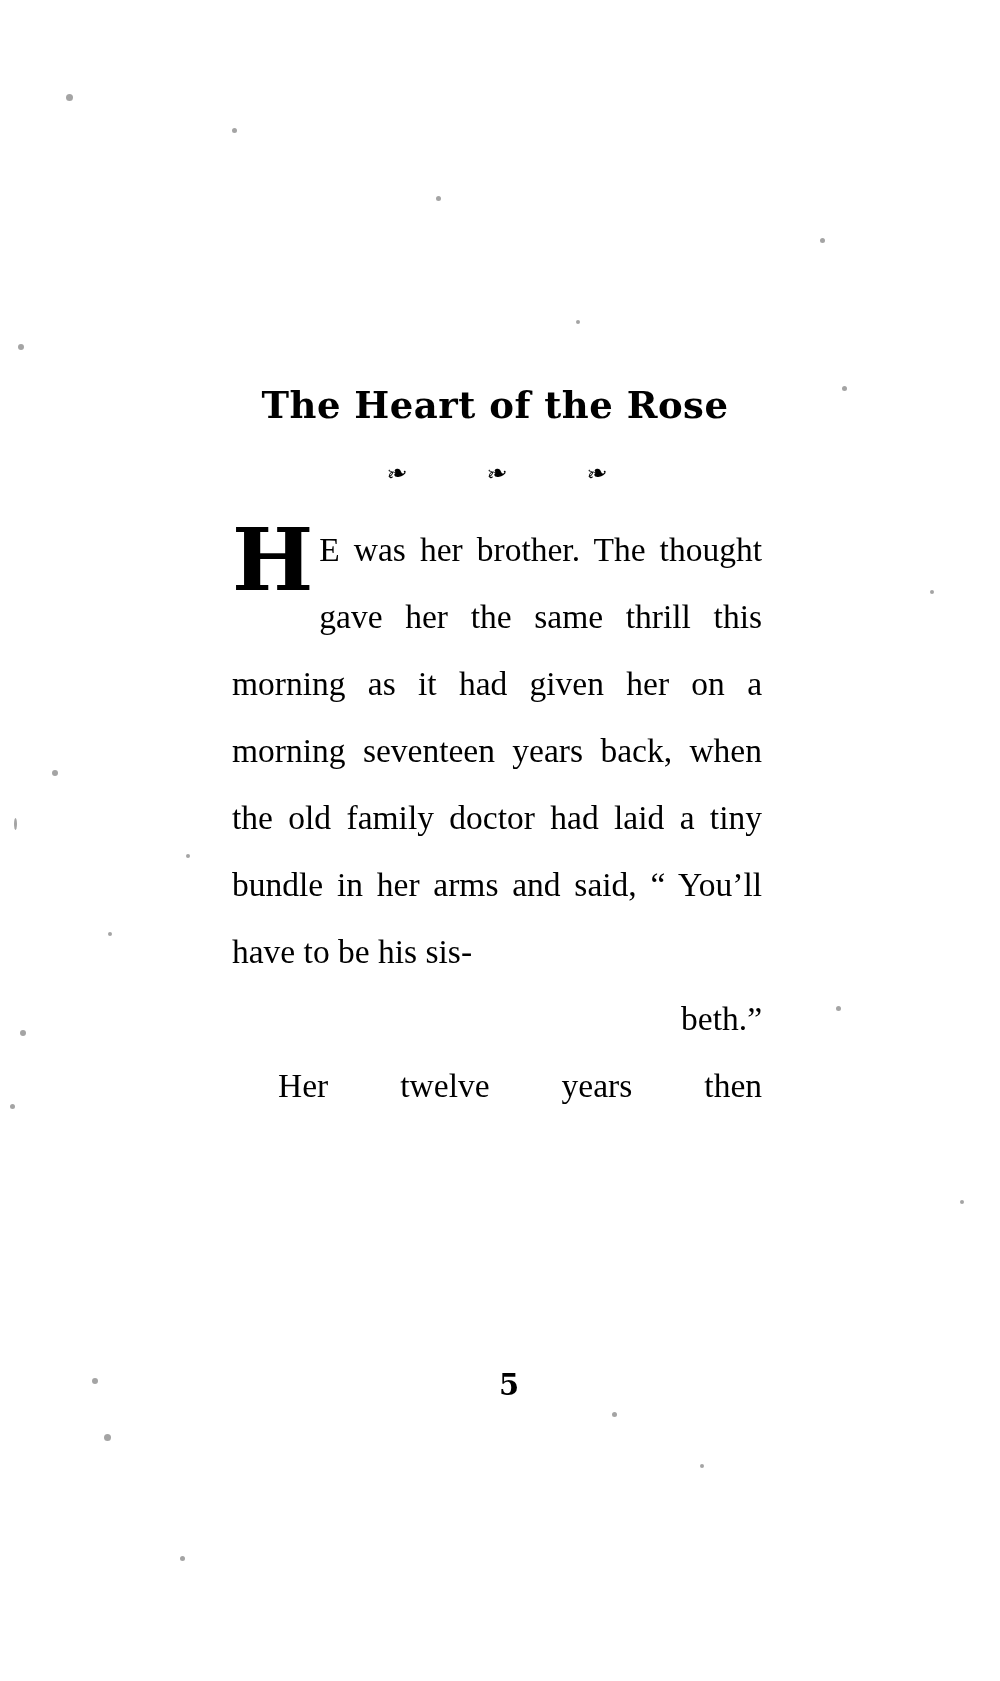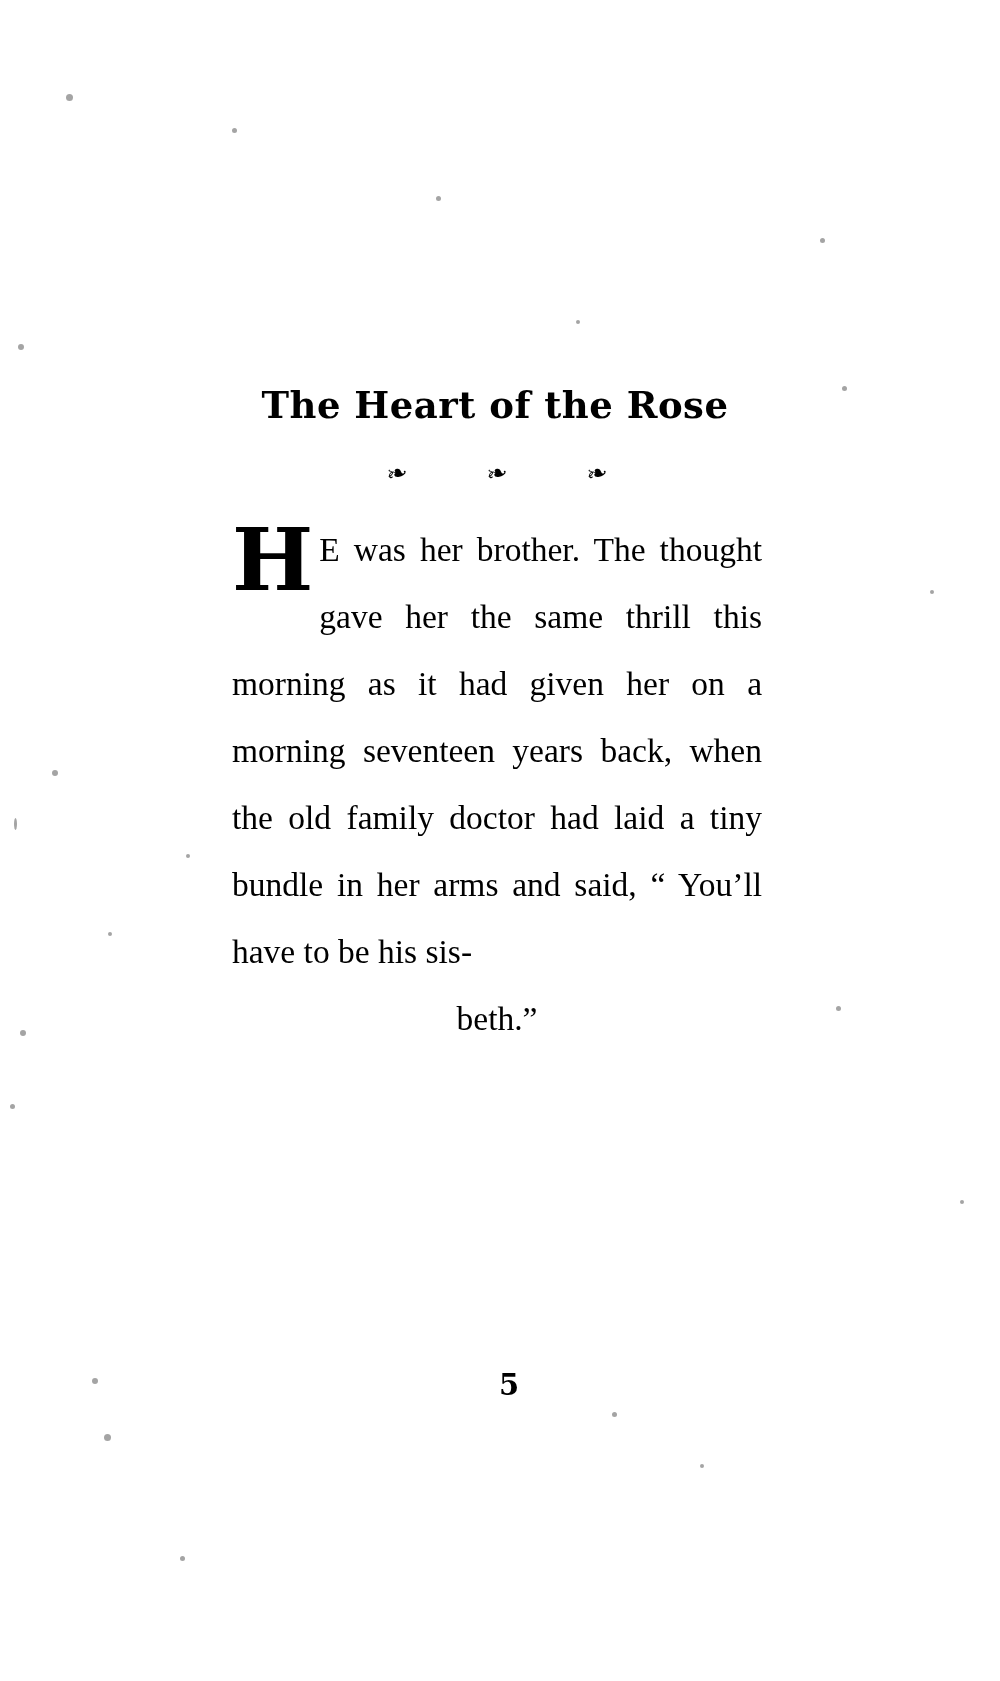--- a/index.html
+++ b/index.html
@@ -141,23 +141,24 @@
       <span class="ornament">❧</span>
       <span class="ornament">❧</span>
       <span class="ornament">❧</span>
     </div>
 
     <div class="body-text">
       <span class="dropcap">H</span><span>E was her brother. The thought gave her the same thrill this morning as it had given her on a morning seventeen years back, when the old family doctor had laid a tiny bundle in her arms and said, “ You’ll have  to be his sis-</span>
     </div>
 
     <div class="body-text" style="margin-top:0;">
-      <div style="text-align:center;">beth.”</div>
+      <div style="text-align:right;">beth.”</div>
     </div>
 
+    <div class="body-text last-line" style="margin-top:0;">Her twelve years then</div>
 
   </div>
 
   <div class="folio">
     <span class="folio-inner">5</span>
   </div>
 
 </div>
 
 </body></html>

